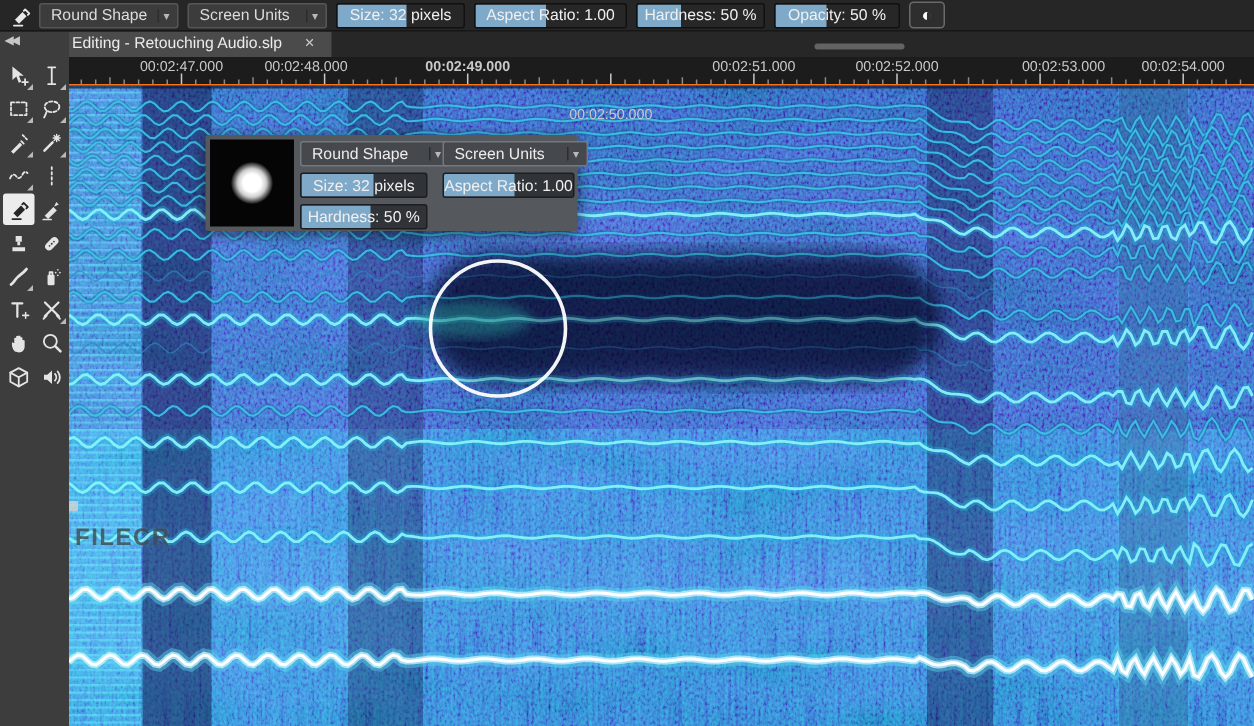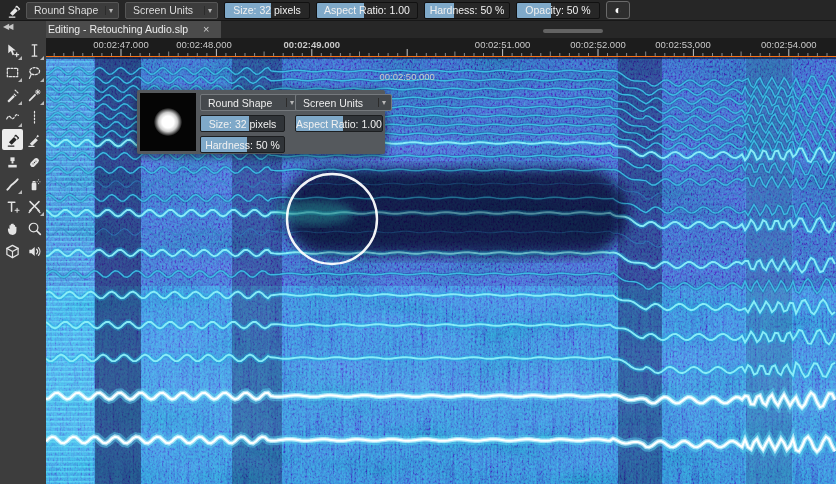--- a/index.html
+++ b/index.html
@@ -333,21 +333,21 @@
         <line x1="761.9" y1="15" x2="761.9" y2="18" stroke="#8a8a8a" stroke-width="1"></line>
         <line x1="771.4" y1="15" x2="771.4" y2="18" stroke="#8a8a8a" stroke-width="1"></line>
         <line x1="781.0" y1="15" x2="781.0" y2="18" stroke="#8a8a8a" stroke-width="1"></line>
       </svg>
       <div class="tl" style="left: 35px;">00:02:47.000</div>
       <div class="tl" style="left: 118px;">00:02:48.000</div>
       <div class="tl" style="left: 225.8px; font-weight: bold;">00:02:49.000</div>
       <div class="tl" style="left: 321.2px; margin-top: 32px;">00:02:50.000</div>
       <div class="tl" style="left: 416.6px;">00:02:51.000</div>
       <div class="tl" style="left: 512px;">00:02:52.000</div>
-      <div class="tl" style="left: 597px;">00:02:53.000</div>
+      <div class="tl" style="left: 623px;">00:02:53.000</div>
       <div class="tl" style="left: 702.8px;">00:02:54.000</div>
     </div>
 
   <div class="spec" id="spec">
 <svg width="790" height="428" viewBox="0 0 790 428">
  <defs>
   <linearGradient id="bgGrad" x1="0" y1="0" x2="0" y2="1">
    <stop offset="0" stop-color="#150d4a"></stop>
             <stop offset="0.18" stop-color="#251566"></stop>
    <stop offset="0.38" stop-color="#1d0f56"></stop>
@@ -438,20 +438,31 @@
           <path d="M0 385.3 L3 382.4 L6 380.7 L9 381.4 L12 384.1 L15 386.7 L18 387.3 L21 385.3 L24 382.4 L27 380.7 L30 381.4 L33 384.1 L36 386.7 L39 387.3 L42 385.3 L45 382.4 L48 380.7 L51 381.4 L54 384.1 L57 386.7 L60 387.3 L63 385.3 L66 382.4 L69 380.7 L72 381.4 L75 384.1 L78 386.7 L81 387.3 L84 385.3 L87 382.4 L90 380.7 L93 381.4 L96 384.1 L99 386.7 L102 387.3 L105 385.3 L108 382.4 L111 380.7 L114 381.4 L117 384.1 L120 386.7 L123 387.3 L126 385.3 L129 382.4 L132 380.7 L135 381.4 L138 384.1 L141 386.7 L144 387.3 L147 385.3 L150 382.4 L153 380.7 L156 381.4 L159 384.1 L162 386.7 L165 387.3 L168 385.3 L171 382.4 L174 380.7 L177 381.4 L180 384.1 L183 386.7 L186 387.3 L189 385.3 L192 382.4 L195 380.7 L198 381.4 L201 384.1 L204 386.7 L207 387.3 L210 385.3 L213 382.4 L216 380.7 L219 381.4 L222 384.1 L225 384.8 L228 384.8 L231 384.5 L234 384.1 L237 383.7 L240 383.3 L243 383.2 L246 383.3 L249 383.6 L252 384.0 L255 384.5 L258 384.7 L261 384.8 L264 384.6 L267 384.2 L270 383.8 L273 383.4 L276 383.2 L279 383.2 L282 383.5 L285 383.9 L288 384.3 L291 384.7 L294 384.8 L297 384.7 L300 384.4 L303 384.0 L306 383.5 L309 383.3 L312 383.2 L315 383.4 L318 383.8 L321 384.2 L324 384.6 L327 384.8 L330 384.8 L333 384.5 L336 384.1 L339 383.7 L342 383.3 L345 383.2 L348 383.3 L351 383.6 L354 384.0 L357 384.5 L360 384.7 L363 384.8 L366 384.6 L369 384.2 L372 383.8 L375 383.4 L378 383.2 L381 383.2 L384 383.5 L387 383.9 L390 384.3 L393 384.7 L396 384.8 L399 384.7 L402 384.4 L405 384.0 L408 383.5 L411 383.3 L414 383.2 L417 383.4 L420 383.8 L423 384.2 L426 384.6 L429 384.8 L432 384.8 L435 384.5 L438 384.1 L441 383.7 L444 383.3 L447 383.2 L450 383.3 L453 383.6 L456 384.0 L459 384.5 L462 384.7 L465 384.8 L468 384.6 L471 384.2 L474 383.8 L477 383.4 L480 383.2 L483 383.2 L486 383.5 L489 383.9 L492 384.3 L495 384.7 L498 384.8 L501 384.7 L504 384.4 L507 384.0 L510 383.5 L513 383.3 L516 383.2 L519 383.4 L522 383.8 L525 384.2 L528 384.6 L531 384.8 L534 384.8 L537 384.5 L540 384.1 L543 383.7 L546 383.3 L549 383.2 L552 383.3 L555 383.6 L558 384.0 L561 384.5 L564 384.7 L567 382.7 L570 383.9 L573 385.5 L576 386.8 L579 387.4 L582 387.2 L585 386.5 L588 385.9 L591 385.9 L594 386.7 L597 388.0 L600 390.9 L603 391.3 L606 389.9 L609 387.5 L612 385.5 L615 385.1 L618 386.5 L621 388.9 L624 390.9 L627 391.3 L630 389.9 L633 387.5 L636 385.5 L639 385.1 L642 386.5 L645 388.9 L648 390.9 L651 391.3 L654 389.9 L657 387.5 L660 385.5 L663 385.1 L666 386.5 L669 388.9 L672 390.9 L675 391.3 L678 389.9 L681 387.5 L684 385.5 L687 385.1 L690 386.5 L693 388.9 L696 390.9 L699 383.6 L702 391.0 L705 393.1 L708 386.0 L711 383.0 L714 389.7 L717 393.6 L720 387.4 L723 382.7 L726 388.4 L729 393.7 L732 388.7 L735 382.8 L738 387.0 L741 393.5 L744 390.1 L747 383.2 L750 394.0 L753 395.4 L756 390.3 L759 383.3 L762 380.8 L765 385.0 L768 392.1 L771 395.7 L774 392.5 L777 385.4 L780 380.8 L783 382.9 L786 389.8 L789 395.2 " fill="none" stroke="#c8f6ff" stroke-width="4.5" opacity="0.75"></path>
           <path d="M0 385.3 L3 382.4 L6 380.7 L9 381.4 L12 384.1 L15 386.7 L18 387.3 L21 385.3 L24 382.4 L27 380.7 L30 381.4 L33 384.1 L36 386.7 L39 387.3 L42 385.3 L45 382.4 L48 380.7 L51 381.4 L54 384.1 L57 386.7 L60 387.3 L63 385.3 L66 382.4 L69 380.7 L72 381.4 L75 384.1 L78 386.7 L81 387.3 L84 385.3 L87 382.4 L90 380.7 L93 381.4 L96 384.1 L99 386.7 L102 387.3 L105 385.3 L108 382.4 L111 380.7 L114 381.4 L117 384.1 L120 386.7 L123 387.3 L126 385.3 L129 382.4 L132 380.7 L135 381.4 L138 384.1 L141 386.7 L144 387.3 L147 385.3 L150 382.4 L153 380.7 L156 381.4 L159 384.1 L162 386.7 L165 387.3 L168 385.3 L171 382.4 L174 380.7 L177 381.4 L180 384.1 L183 386.7 L186 387.3 L189 385.3 L192 382.4 L195 380.7 L198 381.4 L201 384.1 L204 386.7 L207 387.3 L210 385.3 L213 382.4 L216 380.7 L219 381.4 L222 384.1 L225 384.8 L228 384.8 L231 384.5 L234 384.1 L237 383.7 L240 383.3 L243 383.2 L246 383.3 L249 383.6 L252 384.0 L255 384.5 L258 384.7 L261 384.8 L264 384.6 L267 384.2 L270 383.8 L273 383.4 L276 383.2 L279 383.2 L282 383.5 L285 383.9 L288 384.3 L291 384.7 L294 384.8 L297 384.7 L300 384.4 L303 384.0 L306 383.5 L309 383.3 L312 383.2 L315 383.4 L318 383.8 L321 384.2 L324 384.6 L327 384.8 L330 384.8 L333 384.5 L336 384.1 L339 383.7 L342 383.3 L345 383.2 L348 383.3 L351 383.6 L354 384.0 L357 384.5 L360 384.7 L363 384.8 L366 384.6 L369 384.2 L372 383.8 L375 383.4 L378 383.2 L381 383.2 L384 383.5 L387 383.9 L390 384.3 L393 384.7 L396 384.8 L399 384.7 L402 384.4 L405 384.0 L408 383.5 L411 383.3 L414 383.2 L417 383.4 L420 383.8 L423 384.2 L426 384.6 L429 384.8 L432 384.8 L435 384.5 L438 384.1 L441 383.7 L444 383.3 L447 383.2 L450 383.3 L453 383.6 L456 384.0 L459 384.5 L462 384.7 L465 384.8 L468 384.6 L471 384.2 L474 383.8 L477 383.4 L480 383.2 L483 383.2 L486 383.5 L489 383.9 L492 384.3 L495 384.7 L498 384.8 L501 384.7 L504 384.4 L507 384.0 L510 383.5 L513 383.3 L516 383.2 L519 383.4 L522 383.8 L525 384.2 L528 384.6 L531 384.8 L534 384.8 L537 384.5 L540 384.1 L543 383.7 L546 383.3 L549 383.2 L552 383.3 L555 383.6 L558 384.0 L561 384.5 L564 384.7 L567 382.7 L570 383.9 L573 385.5 L576 386.8 L579 387.4 L582 387.2 L585 386.5 L588 385.9 L591 385.9 L594 386.7 L597 388.0 L600 390.9 L603 391.3 L606 389.9 L609 387.5 L612 385.5 L615 385.1 L618 386.5 L621 388.9 L624 390.9 L627 391.3 L630 389.9 L633 387.5 L636 385.5 L639 385.1 L642 386.5 L645 388.9 L648 390.9 L651 391.3 L654 389.9 L657 387.5 L660 385.5 L663 385.1 L666 386.5 L669 388.9 L672 390.9 L675 391.3 L678 389.9 L681 387.5 L684 385.5 L687 385.1 L690 386.5 L693 388.9 L696 390.9 L699 383.6 L702 391.0 L705 393.1 L708 386.0 L711 383.0 L714 389.7 L717 393.6 L720 387.4 L723 382.7 L726 388.4 L729 393.7 L732 388.7 L735 382.8 L738 387.0 L741 393.5 L744 390.1 L747 383.2 L750 394.0 L753 395.4 L756 390.3 L759 383.3 L762 380.8 L765 385.0 L768 392.1 L771 395.7 L774 392.5 L777 385.4 L780 380.8 L783 382.9 L786 389.8 L789 395.2 " fill="none" stroke="#ffffff" stroke-width="2" opacity="1"></path>
         </g>
  <rect x="239" y="114" width="340" height="84" rx="40" fill="#03031a" opacity="0.4" filter="url(#fblur7)"></rect>
  <ellipse cx="268" cy="157" rx="40" ry="12" fill="#35e0c8" opacity="0.3" filter="url(#fblur4)"></ellipse>
  <rect width="790" height="3" fill="#0a0a20" opacity="0.6"></rect>
  <circle cx="286" cy="163" r="45" fill="none" stroke="#ffffff" stroke-width="2.4" opacity="0.95"></circle>
 </svg>
     </div>
 
+  <div class="wmark">
+    <svg width="46" height="56" viewBox="0 0 46 56">
+      <g transform="skewX(-18)">
+        <rect x="22" y="6" width="30" height="7" fill="#ccd4d6"></rect>
+        <rect x="18" y="17" width="22" height="7" fill="#6d7a82"></rect>
+        <rect x="14" y="28" width="27" height="7" fill="#8d979c"></rect>
+        <rect x="11" y="39" width="18" height="6" fill="#5f6b72"></rect>
+      </g>
+    </svg>
+    <span class="wtext">FILECR</span>
+  </div>
 
   <div class="bpanel">
     <div class="bpreview">
       <div class="bblob"></div>
     </div>
     <div class="dd" style="left:63px;top:4px;width:89px;height:15px;">
       <span class="ddtxt">Round Shape</span>
       <span class="arr">▾</span>
     </div>
     <div class="dd" style="left:158px;top:4px;width:86px;height:15px;">

